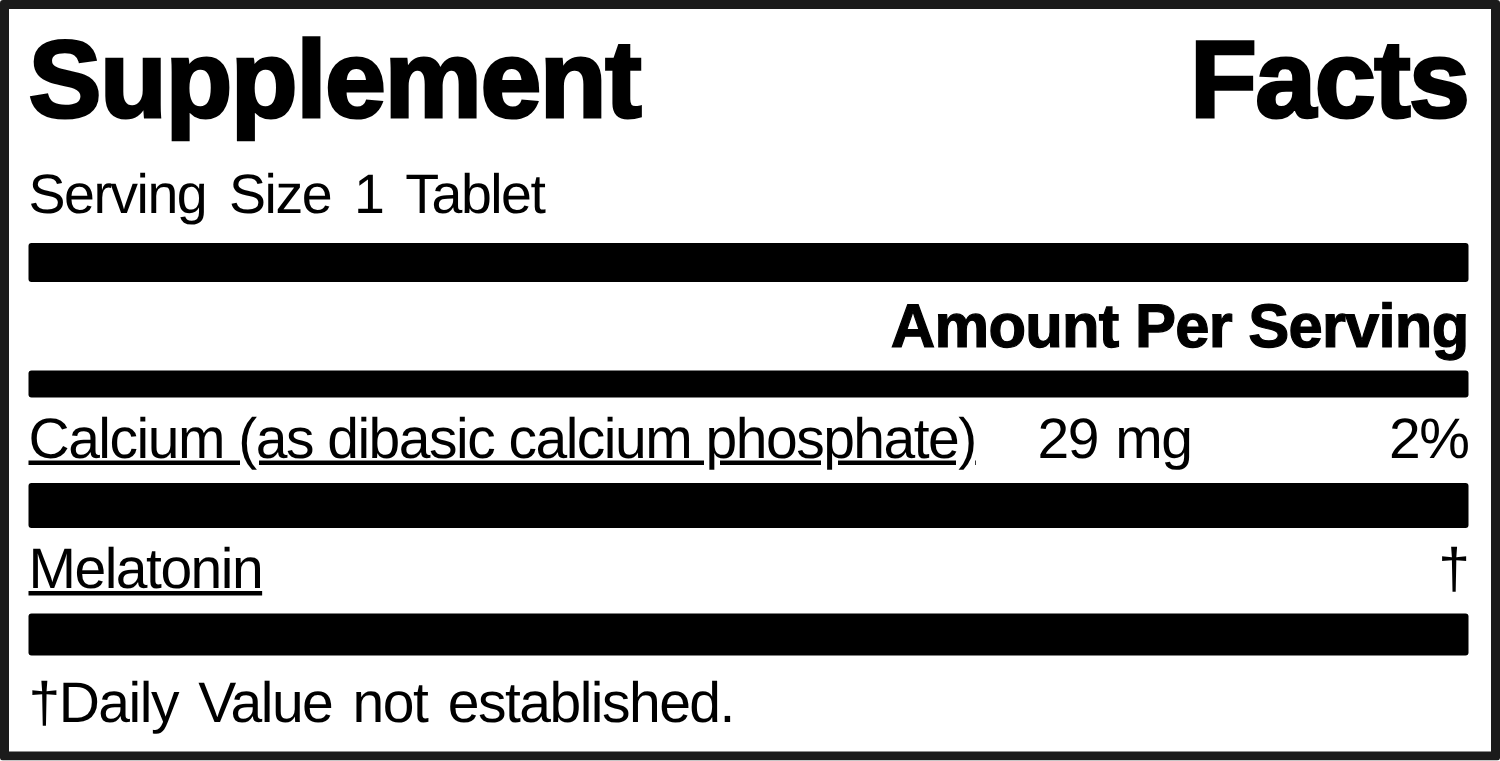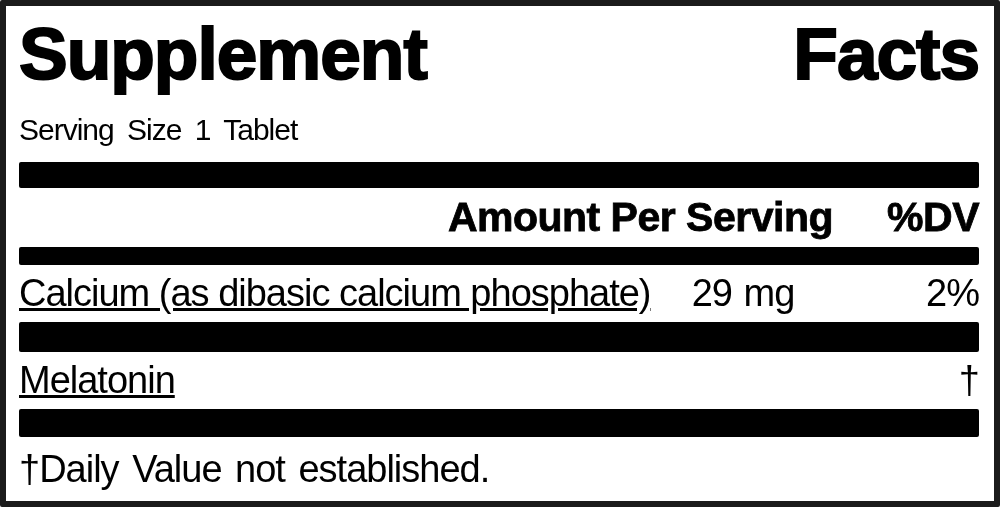--- a/index.html
+++ b/index.html
@@ -31,21 +31,21 @@
     letter-spacing: -1px;
     text-align: justify;
     text-align-last: justify;
     -webkit-text-stroke: 2px #000;
     white-space: normal;
   }
   .serving {
     height: 64px;
     display: flex;
     align-items: center;
-    font-size: 30px;
+    font-size: 37px;
     letter-spacing: -1px;
     word-spacing: 6px;
   }
   .bar {
     background: #000;
     border-radius: 2px;
     flex: none;
   }
   .bar-thick1 { height: 26px; }
   .bar-medium { height: 18px; }
@@ -94,21 +94,20 @@
 <div class="label">
 
   <h1 class="title">Supplement Facts</h1>
 
   <div class="serving">Serving Size 1 Tablet</div>
 
   <div class="bar bar-thick1"></div>
 
   <div class="head-row">
     <span class="head-amount">Amount Per Serving</span>
-    <span class="head-dv">%DV</span>
   </div>
 
   <div class="bar bar-medium"></div>
 
   <div class="row">
     <span class="cell-name">Calcium (as dibasic calcium phosphate)</span>
     <span class="cell-amt">29 mg</span>
     <span class="cell-dv">2%</span>
   </div>
 

